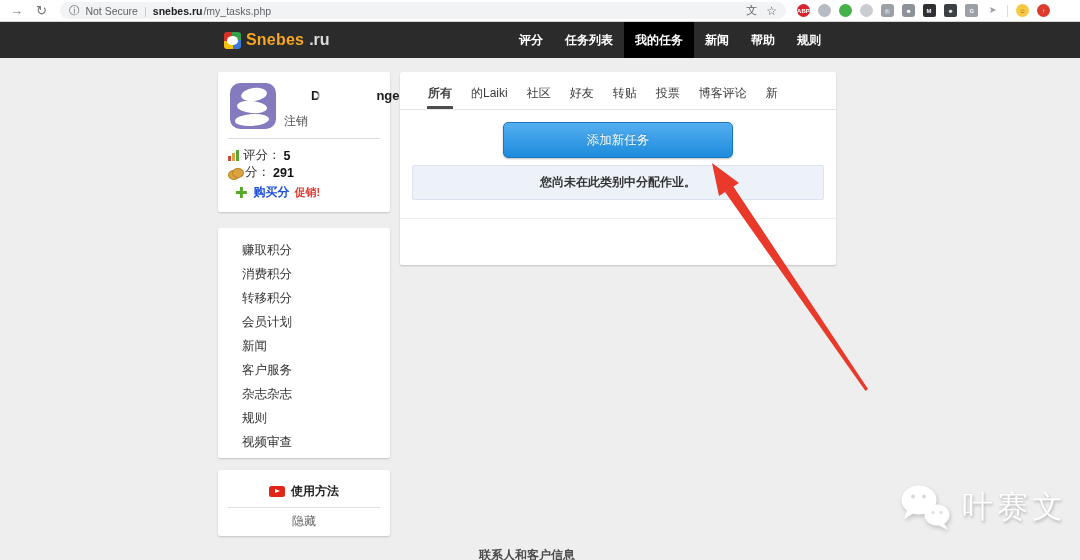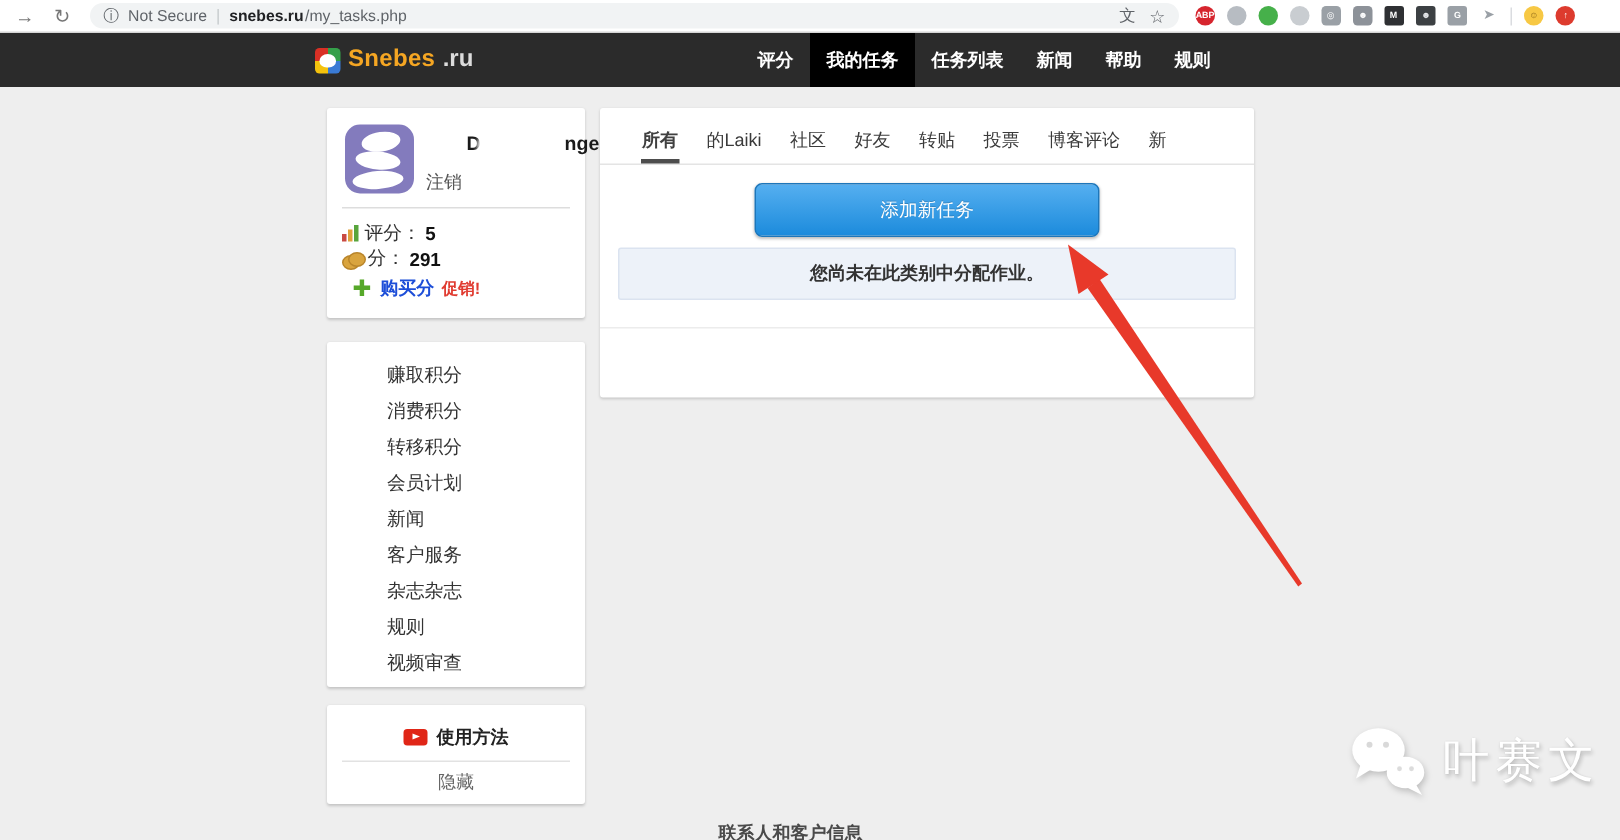--- a/index.html
+++ b/index.html
@@ -23,21 +23,21 @@
          font-size:7px; font-weight:bold; line-height:1; flex:none; }
   .ext.circle { border-radius:50%; }
   .ext.rounded { border-radius:3px; }
   .ext.square { border-radius:2px; }
   .ext.plain { background:transparent; font-size:11px; }
   .ext.divider { width:1px; height:12px; border-radius:0; }
   .ext i { font-style:normal; transform:scale(.85); }
 
   
   .navbar { position:absolute; top:22px; left:0; width:1080px; height:36px; background:#2b2b2b; z-index:4; }
-  .navbar-inner { position:absolute; left:200px; width:618px; height:36px; display:flex; align-items:center; }
+  .navbar-inner { position:absolute; left:214px; width:618px; height:36px; display:flex; align-items:center; }
   .logo { display:flex; align-items:center; gap:5px; margin-left:10px; cursor:pointer; }
   .logo-icon { width:17px; height:17px; border-radius:3px; position:relative; flex:none;
     background:conic-gradient(#35a04a 0 25%, #3a7bd5 25% 50%, #f4c20d 50% 75%, #d93025 75% 100%); }
   .logo-icon::after { content:""; position:absolute; left:3px; top:4px; width:11px; height:9px;
     background:#fff; border-radius:50% 50% 45% 45%; }
   .logo-text { font-size:16px; font-weight:bold; color:#f5a623; letter-spacing:.2px; }
   .logo-suffix { font-size:16px; font-weight:bold; color:#dcdcdc; }
   .nav-items { margin-left:auto; display:flex; height:36px; }
   .nav-item { display:flex; align-items:center; padding:12px 11px; color:#fff; font-size:12px;
               font-weight:bold; cursor:pointer; }
@@ -73,21 +73,21 @@
        background:#d9a43e; border:1px solid #b9852a; }
   .coins::before { left:0; top:2px; } .coins::after { left:4px; top:0; }
   .buy-row { position:absolute; left:17px; top:112px; display:flex; align-items:center; font-size:12px; }
   .plus-ico { color:#56a829; font-weight:bold; font-size:15px; margin-right:6px; line-height:1; }
   .buy-label { font-weight:bold; color:#1d4ed8; cursor:pointer; }
   .promo { color:#e03c31; font-weight:bold; font-size:11px; margin-left:5px; }
 
   
   #menu-card { left:218px; top:228px; width:172px; height:230px; padding-top:10px; }
   .side-menu { list-style:none; }
-  .side-menu li { height:24px; line-height:24px; padding-left:40px; font-size:12.5px; color:#333; cursor:pointer; }
+  .side-menu li { height:24px; line-height:24px; padding-left:24px; font-size:12.5px; color:#333; cursor:pointer; }
 
   
   #help-card { left:218px; top:470px; width:172px; height:66px; }
   .video-row { position:absolute; left:0; right:0; top:13px; display:flex; align-items:center;
                justify-content:center; gap:6px; font-size:12px; font-weight:bold; color:#222; cursor:pointer; }
   .yt-icon { width:16px; height:11px; background:#e02617; border-radius:2.5px; position:relative; flex:none; }
   .yt-icon::after { content:""; position:absolute; left:6px; top:3px; border-left:5px solid #fff;
        border-top:2.5px solid transparent; border-bottom:2.5px solid transparent; }
   .help-divider { position:absolute; left:10px; right:10px; top:37px; border-top:1px solid #e2e2e2; }
   .hide-link { position:absolute; left:0; right:0; top:43px; text-align:center; font-size:12px; color:#666; cursor:pointer; }
@@ -184,22 +184,22 @@
   <div class="navbar">
     <div class="navbar-inner">
       <div class="logo">
         <span class="logo-icon"></span>
         <span class="logo-text">Snebes</span>
           <span class="logo-suffix">.ru</span>
       </div>
       <div class="nav-items">
 
       <div class="nav-item">评分</div>
+          <div class="nav-item">任务列表</div>
           <div class="nav-item active">我的任务</div>
-          <div class="nav-item">任务列表</div>
           <div class="nav-item">新闻</div>
           <div class="nav-item">帮助</div>
           <div class="nav-item">规则</div>
         </div>
     </div>
   </div>
 
   <div class="page"></div>
 
   <div class="card" id="profile-card">

